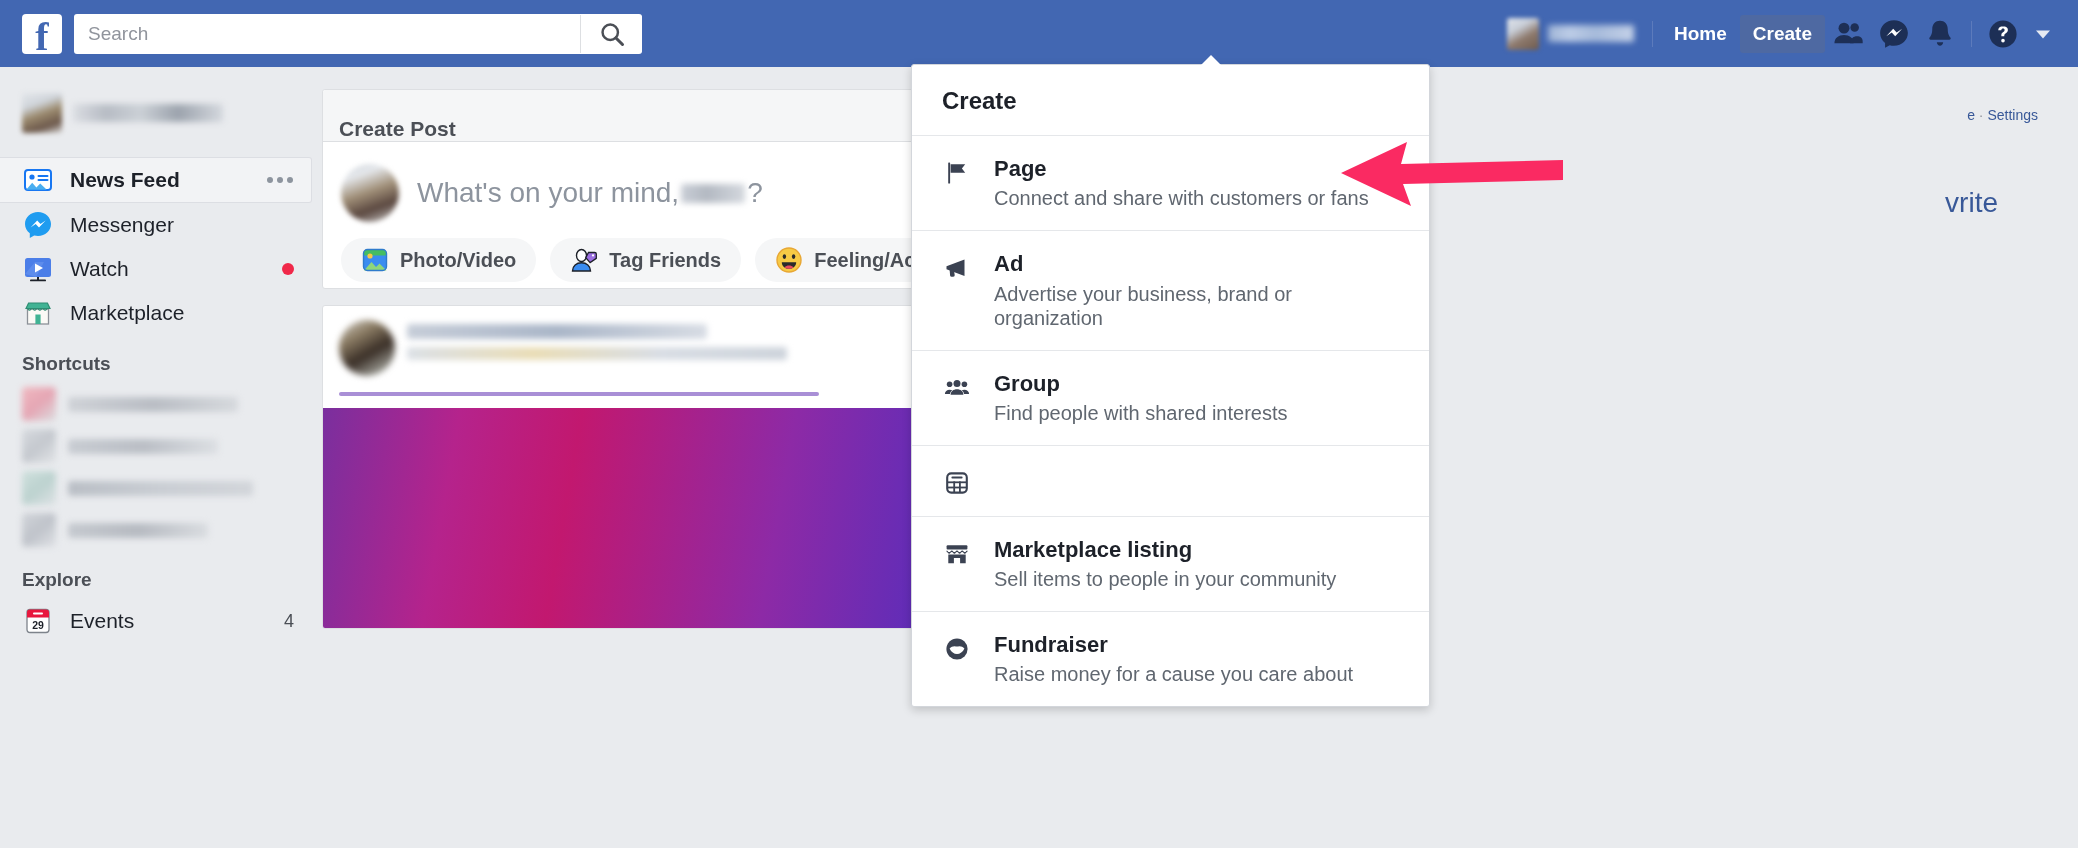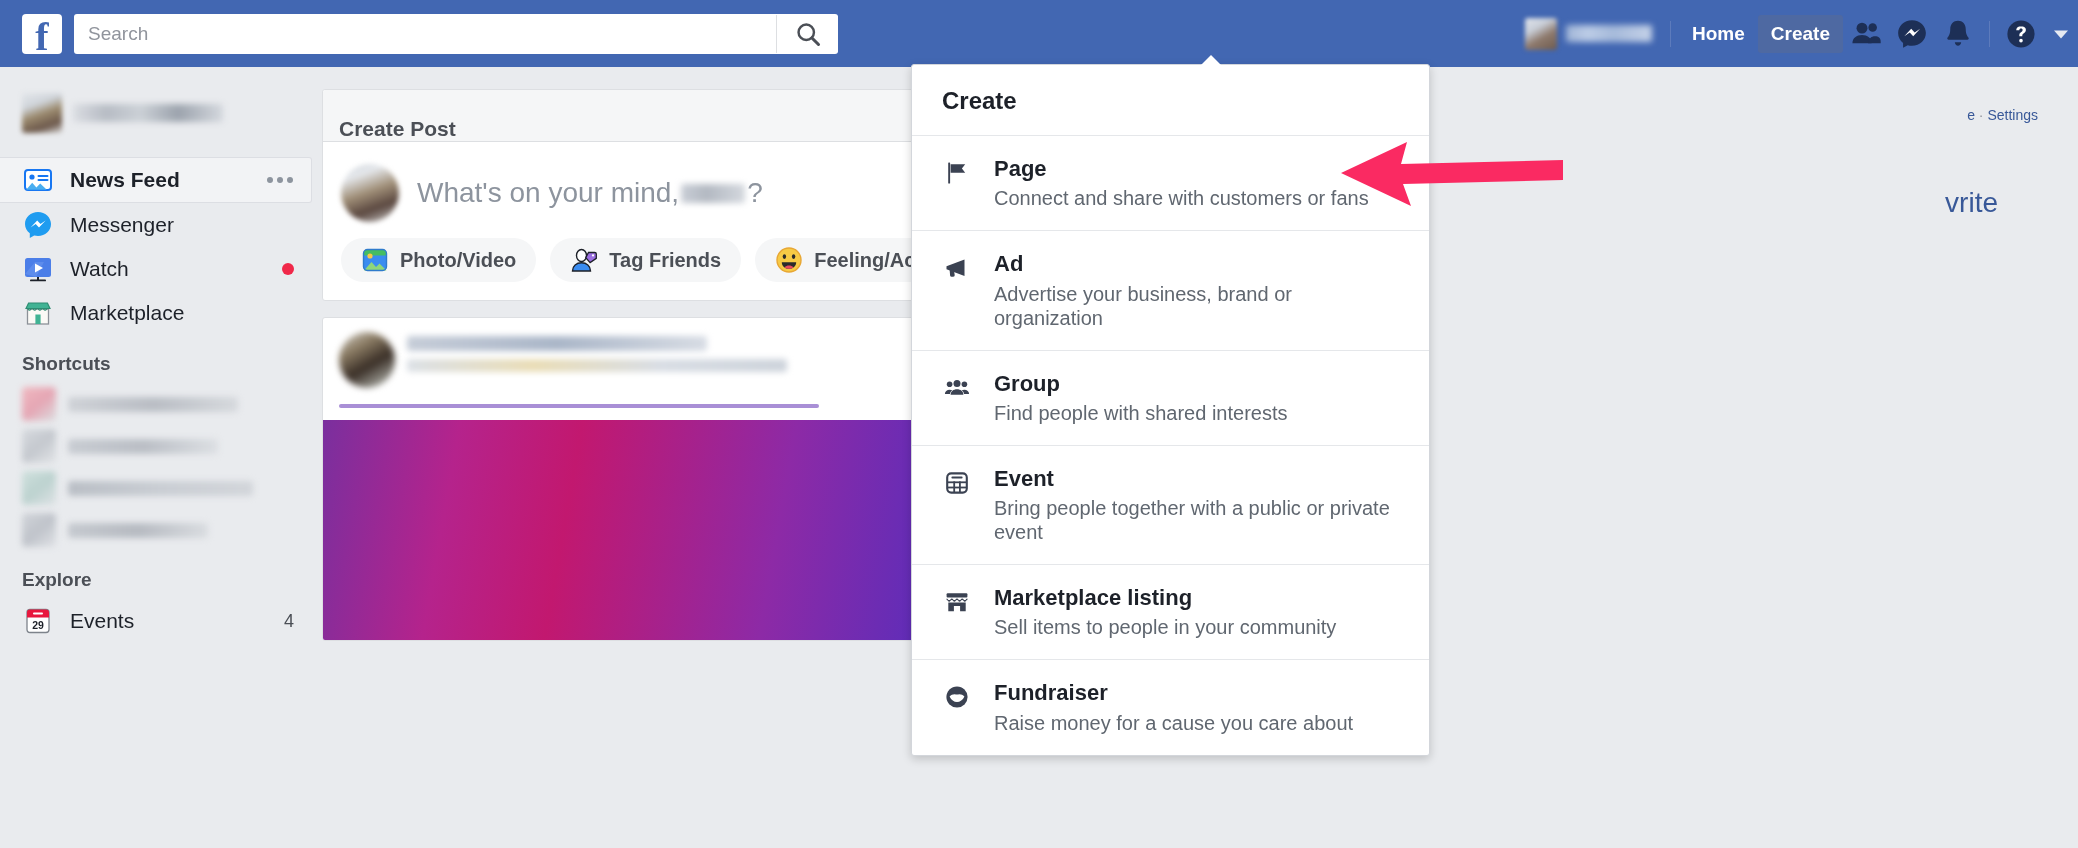--- a/index.html
+++ b/index.html
@@ -23,37 +23,38 @@
     margin-left: 22px; margin-right: 12px;
     display: flex; align-items: flex-end; justify-content: center;
     flex: 0 0 auto; position: relative; overflow: hidden;
   }
   .fb-logo span {
     color: #4267b2; font-weight: bold; font-size: 40px; line-height: 40px;
     font-family: "Liberation Serif", serif; position: relative; top: 3px;
   }
 
   .searchbox {
-    width: 764px; height: 40px; background: #fff; border-radius: 3px;
+    width: 568px; height: 40px; background: #fff; border-radius: 3px;
     display: flex; align-items: center; position: relative; flex: 0 0 auto;
   }
   .searchbox .sinput {
     flex: 1; border: none; outline: none; font-size: 19px; color: #1d2129;
     padding-left: 14px; font-family: "Liberation Sans", sans-serif;
     background: transparent;
   }
   .searchbox .sinput::placeholder { color: #90949c; }
   .search-btn {
     width: 62px; height: 38px; border-left: 1px solid #dddfe2;
     display: flex; align-items: center; justify-content: center;
     cursor: pointer; background: #fff; border-radius: 0 3px 3px 0;
   }
 
   .nav-right {
     margin-left: auto; display: flex; align-items: center; height: 100%;
+    padding-right: 18px;
   }
   .nav-profile {
     display: flex; align-items: center; gap: 9px; padding: 0 10px;
     height: 42px; border-radius: 3px; cursor: pointer;
   }
   .nav-avatar {
     width: 32px; height: 32px; border-radius: 3px; flex: 0 0 auto;
     background: linear-gradient(150deg,#dfe3ea 0%,#c9cfd9 32%,#8e7a6d 60%,#6d5a4d 100%);
     filter: blur(2.2px);
   }
@@ -146,21 +147,21 @@
     background: linear-gradient(160deg,#cfd4da 0%,#e5e8ec 22%,#a08f78 48%,#5b4840 72%,#cfcfcf 100%);
     filter: blur(2.8px);
   }
   .composer .ctext { font-size: 28px; color: #8d949e; display:flex; align-items:center; gap:2px;}
   .name-blur {
     display:inline-block; width: 64px; height: 19px; border-radius:2px; vertical-align:-2px;
     background: linear-gradient(90deg,#c9ced6 0%,#b3b9c2 40%,#d4d8de 100%);
     filter: blur(3px);
   }
   .actions {
-    display: flex; gap: 14px; padding: 0 18px 18px 18px; align-items: center;
+    display: flex; gap: 14px; padding: 0 18px 6px 18px; align-items: center;
   }
   .action-pill {
     display: flex; align-items: center; gap: 11px; background: #f5f6f7;
     border-radius: 22px; height: 44px; padding: 0 20px; cursor: pointer;
     font-size: 20px; font-weight: bold; color: #4b4f56; white-space: nowrap;
   }
 
   .post-card { margin: 16px 10px 0 10px; background:#fff; border:1px solid #dddfe2; border-radius:3px; overflow:hidden;}
   .post-head { padding: 14px 16px 10px 16px; display:flex; gap:12px; align-items:flex-start;}
   .post-head .pav { width: 56px; height:56px; border-radius:50%; flex:0 0 auto;
@@ -503,24 +504,20 @@
     <span class="mi-icon">
       <svg width="26" height="26" viewBox="0 0 26 26">
         <rect x="3.2" y="3.4" width="19.6" height="19.2" rx="4" fill="none" stroke="#3b4252" stroke-width="2.1"></rect>
         <rect x="7.4" y="6.6" width="11.2" height="1.9" rx="0.95" fill="#3b4252"></rect>
         <rect x="3.2" y="11.4" width="19.6" height="1.8" fill="#3b4252"></rect>
         <rect x="3.2" y="16.6" width="19.6" height="1.8" fill="#3b4252"></rect>
         <rect x="9.3" y="11.4" width="1.8" height="11.2" fill="#3b4252"></rect>
         <rect x="15" y="11.4" width="1.8" height="11.2" fill="#3b4252"></rect>
       </svg>
     </span>
-    <div>
-      <div class="mi-title">Event</div>
-      <div class="mi-sub">Bring people together with a public or private event</div>
-    </div>
   </div>
 
   <div class="menu-item">
     <span class="mi-icon">
       <svg width="26" height="26" viewBox="0 0 26 26">
         <rect x="2.6" y="4.2" width="20.8" height="4.3" rx="1" fill="#3b4252"></rect>
         <path d="M2.6 9.4c1.2 0 1.2 1.7 2.6 1.7s1.4-1.7 2.6-1.7 1.3 1.7 2.6 1.7 1.3-1.7 2.6-1.7 1.3 1.7 2.6 1.7 1.3-1.7 2.6-1.7 1.3 1.7 2.6 1.7 1.2-1.7 2.6-1.7v1.6c-1.4 0-1.2 1.7-2.6 1.7s-1.3-1.7-2.6-1.7-1.3 1.7-2.6 1.7-1.3-1.7-2.6-1.7-1.3 1.7-2.6 1.7-1.3-1.7-2.6-1.7-1.3 1.7-2.6 1.7-1.4-1.7-2.6-1.7z" fill="#3b4252"></path>
         <path d="M4.3 13.4h17.4v8.8h-5.6v-5.2h-6.2v5.2H4.3z" fill="#3b4252"></path>
       </svg>
     </span>

